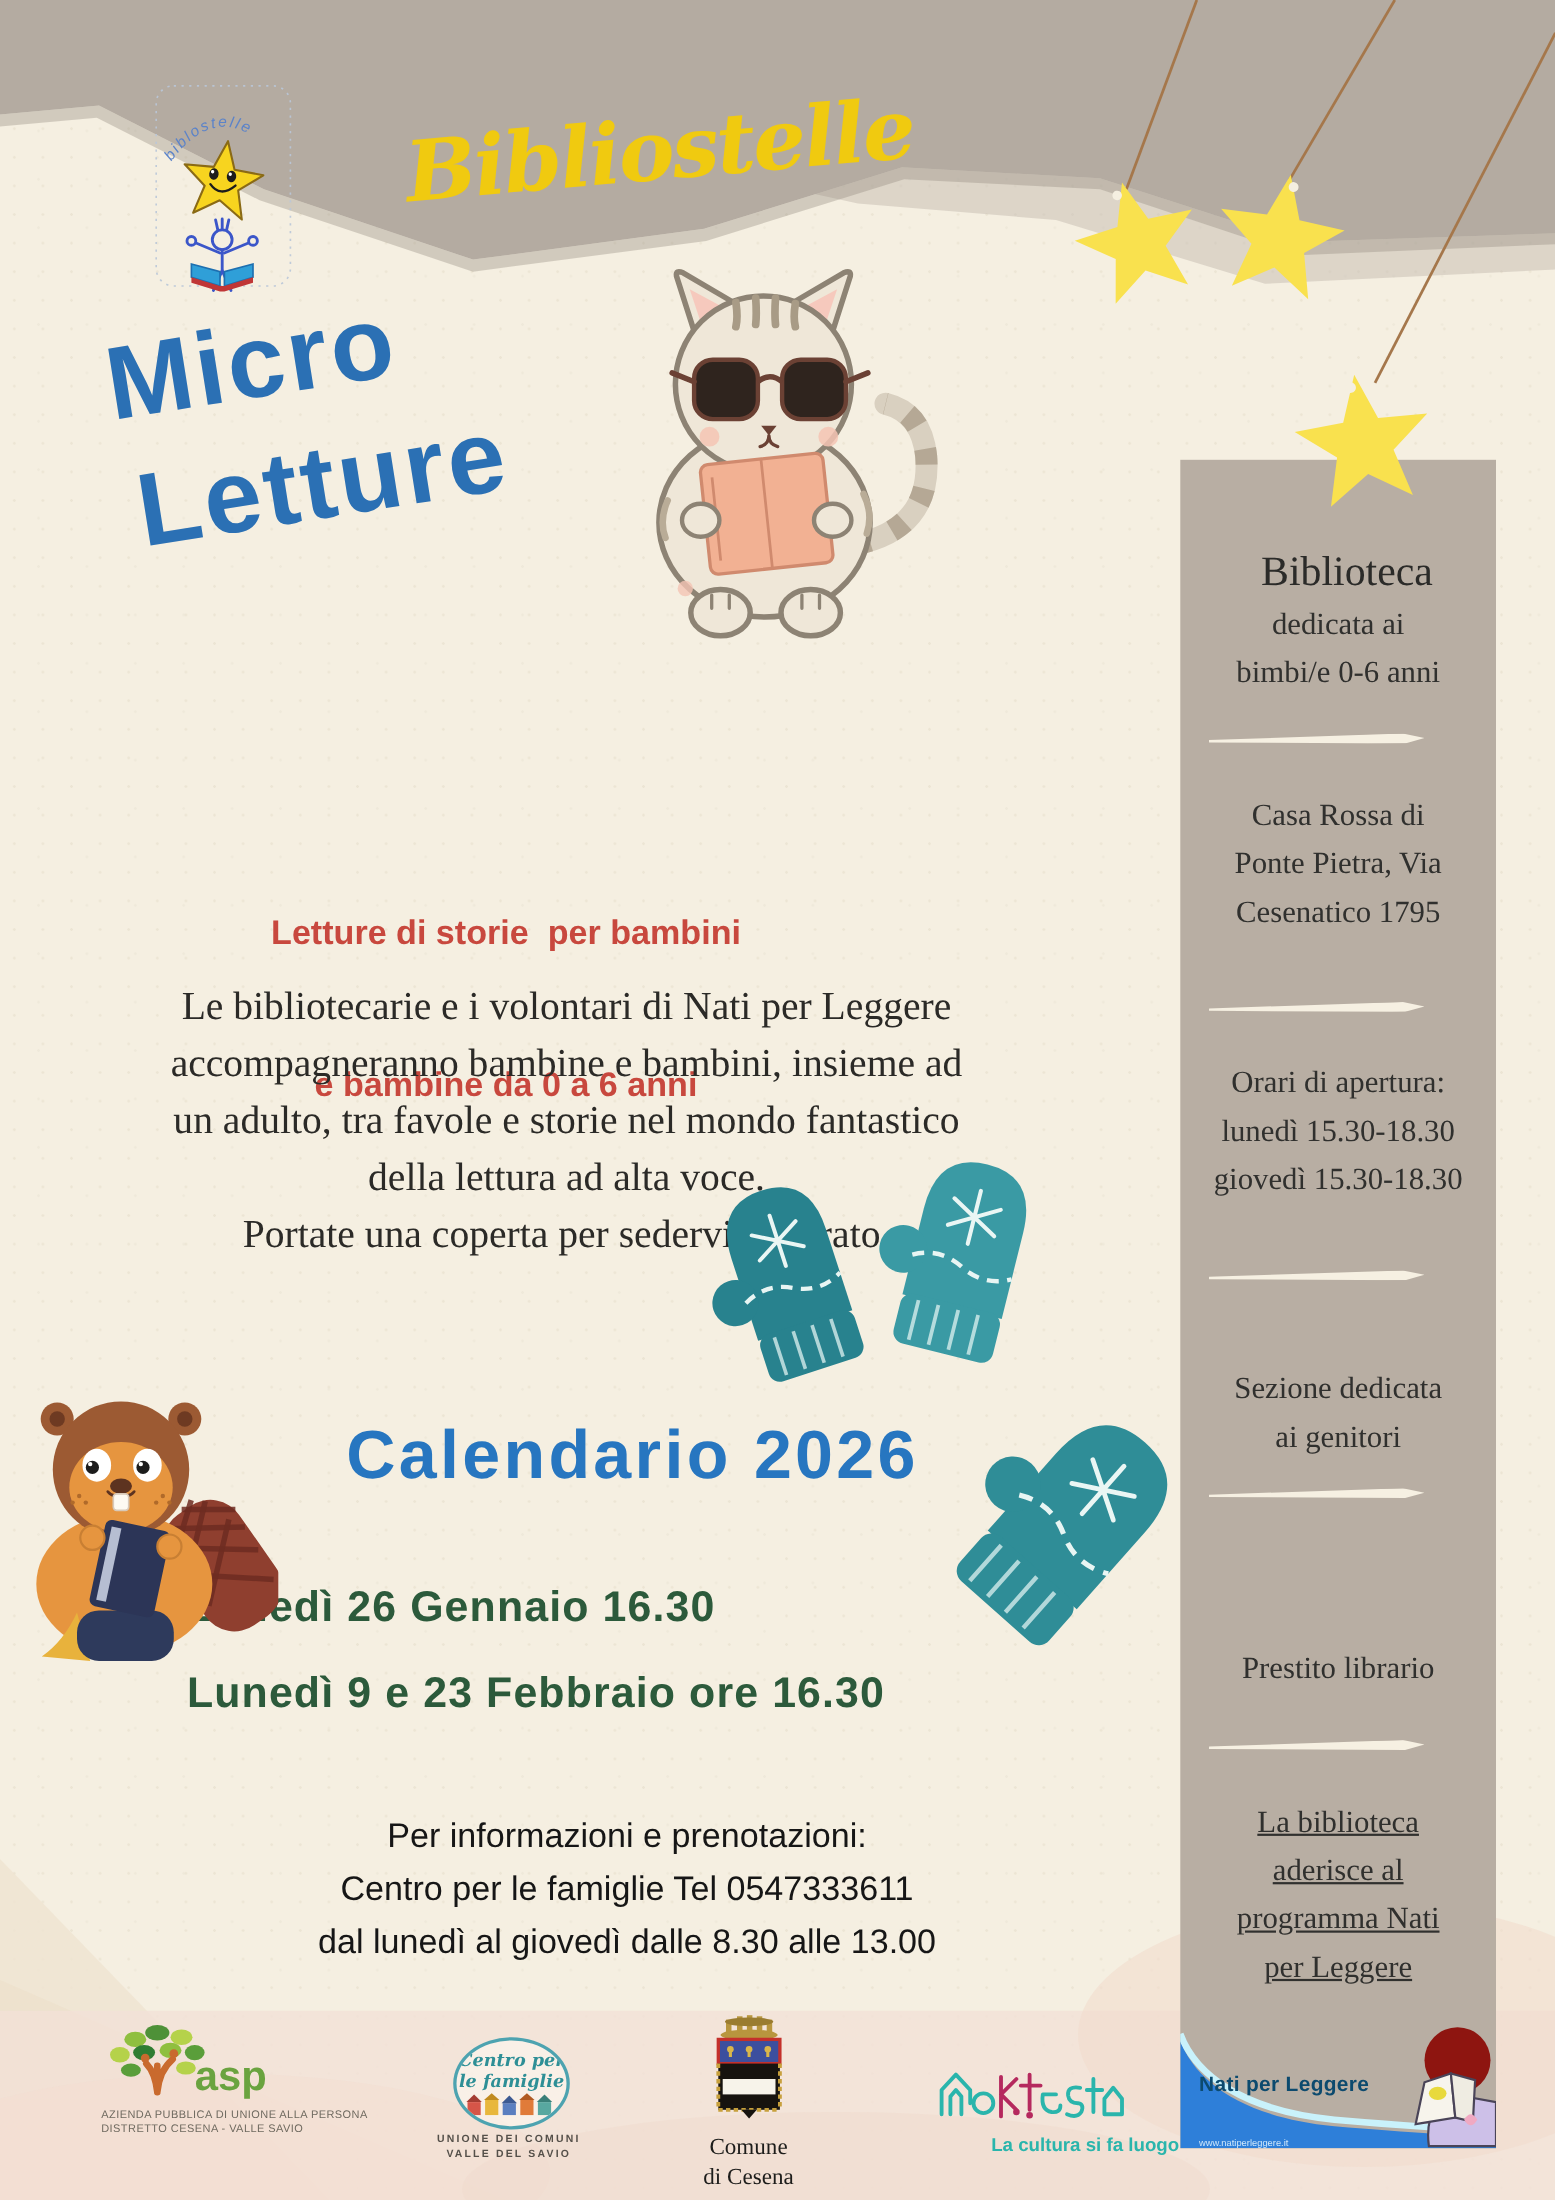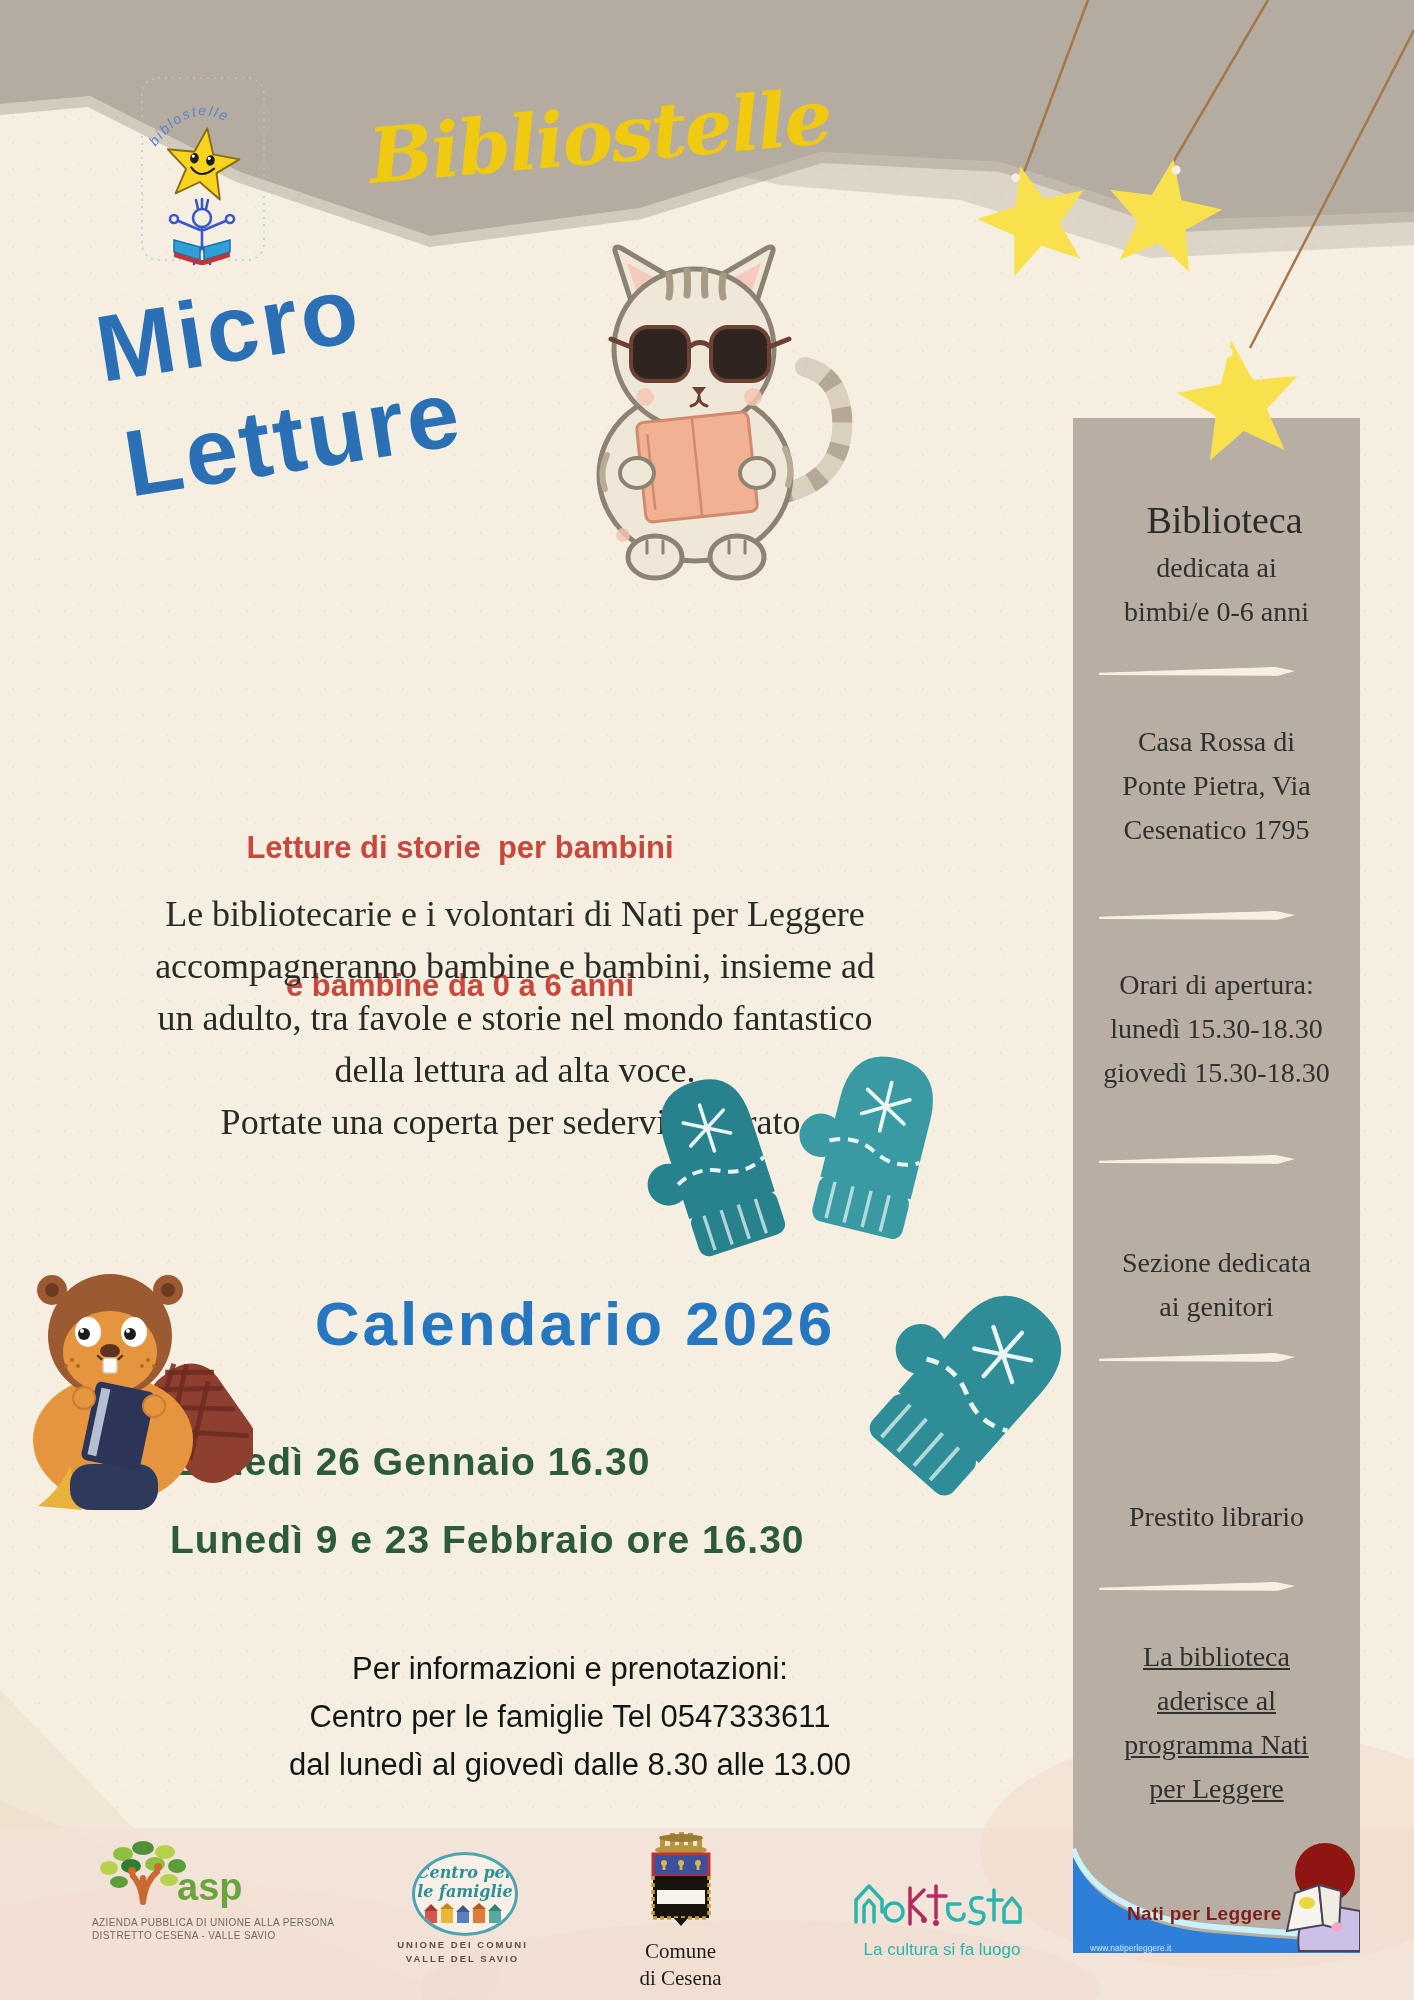--- a/index.html
+++ b/index.html
@@ -65,38 +65,38 @@
   .sb-sec{position:absolute;left:0;width:100%;text-align:center;
     font-family:"Liberation Serif", serif;font-size:28px;line-height:44px;color:#30302e;}
   .sb-sec .big{font-size:38px;line-height:52px;color:#2b2b29;margin-left:16px;}
   .sb-div{position:absolute;left:26px;width:196px;height:9px;background:#f6f0e2;
     border-radius:6px;transform:rotate(-0.8deg);
     clip-path:polygon(0% 38%, 90% 0%, 100% 48%, 91% 100%, 0% 62%);}
   .s1{top:76px;} .s2{top:302px;} .s3{top:545px;} .s4{top:823px;} .s5{top:1077px;} .s6{top:1217px;text-decoration:underline;}
   .d1{top:250px;} .d2{top:494px;} .d3{top:738px;} .d4{top:936px;} .d5{top:1165px;}
 
   .npl-banner{position:absolute;left:0;bottom:0;width:287px;height:120px;}
-  .npl-title{position:absolute;left:17px;top:70px;color:#7f1d1d;font-weight:700;
-    font-size:19px;letter-spacing:.3px;margin-left:37px;}
+  .npl-title{position:absolute;left:17px;top:52px;color:#0c4a6e;font-weight:700;
+    font-size:19px;letter-spacing:.3px;}
   .npl-url{position:absolute;left:17px;top:110px;color:#cfe7fb;font-size:8.5px;}
 
   
   .asp-captions{left:92px;top:1916px;width:260px;color:#6f6a60;font-size:10px;line-height:13px;letter-spacing:.4px;}
   .centro-circle{
     left:412px;top:1852px;width:100px;height:78px;border:3px solid #4da3b0;border-radius:50%;
     background:rgba(253,250,242,.55);text-align:center;overflow:hidden;
   }
   .centro-script{margin-top:8px;font-family:"DejaVu Serif", serif;font-style:italic;
     font-size:16px;line-height:19px;color:#2e8f96;font-weight:700;}
   .centro-captions{left:380px;top:1938px;width:165px;text-align:center;
     font-size:9.5px;line-height:14px;letter-spacing:2px;color:#55504a;font-weight:700;}
   .comune-name{left:618px;top:1938px;width:125px;text-align:center;
     font-family:"Liberation Serif", serif;font-size:21px;line-height:27px;color:#1d1d1b;}
-  .contesto-tagline{left:852px;top:1940px;width:180px;text-align:center;
-    font-weight:400;font-size:17px;color:#2ab5ac;}
+  .contesto-tagline{left:892px;top:1940px;width:180px;text-align:right;
+    font-weight:700;font-size:17px;color:#2ab5ac;}
 </style>
 </head>
 <body>
 
 <div id="poster">
 
   <svg class="abs" style="left:0;top:0;z-index:0" width="1414" height="2000" viewBox="0 0 1414 2000">
 
     <polygon points="620,0 1414,0 1414,245 1150,258 960,200 780,185 620,150" fill="#c8bfb5" opacity="0.55"></polygon>
 

